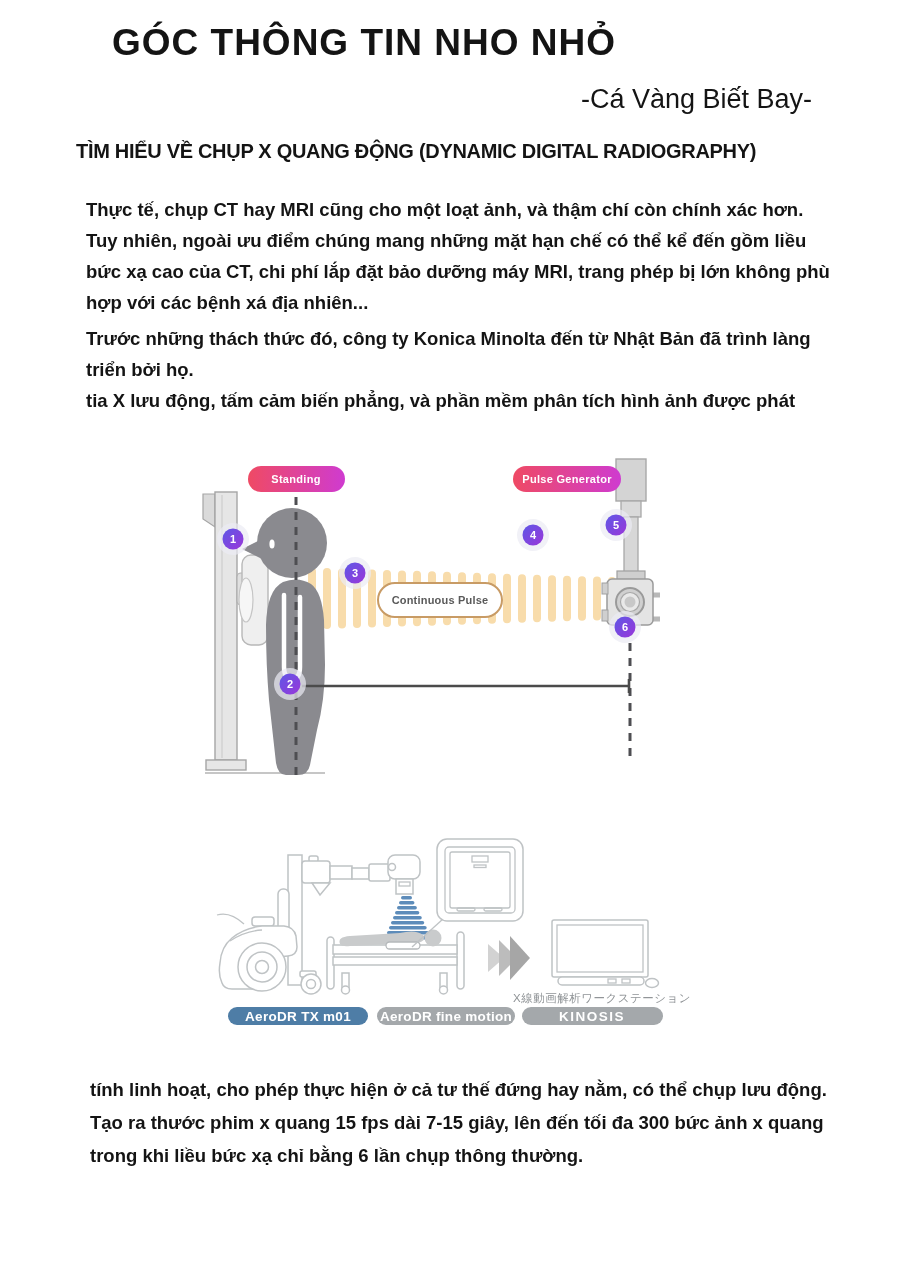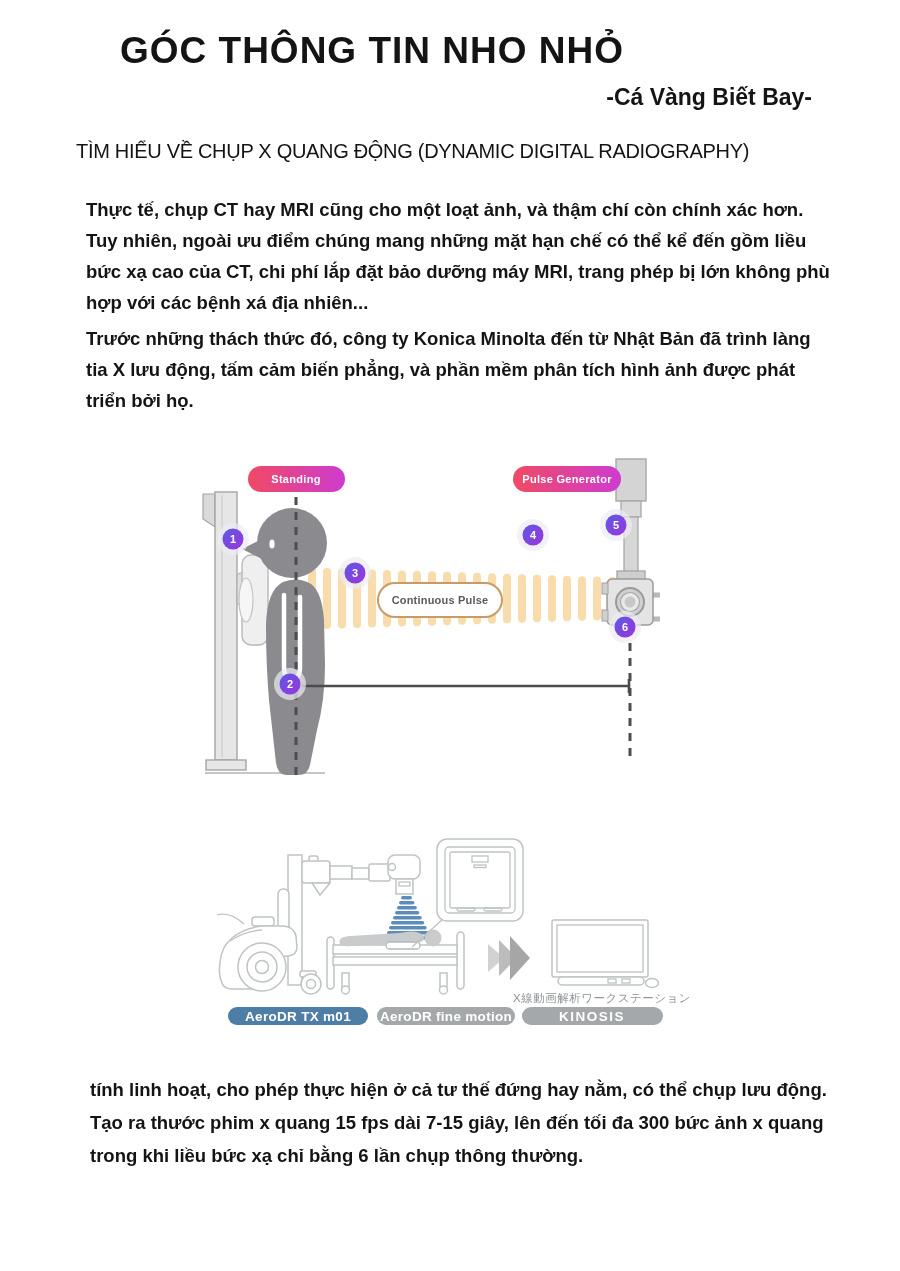--- a/index.html
+++ b/index.html
@@ -1,22 +1,22 @@
 <!DOCTYPE html>
 <html><head>
 <meta charset="utf-8">
 <style>
   html,body{margin:0;padding:0;background:#ffffff;overflow:hidden;}
   body{width:900px;height:1271px;position:relative;
        font-family:"Liberation Sans","DejaVu Sans",sans-serif;color:#141414;}
   .page{position:absolute;inset:0;background:#fff;}
-  .title{position:absolute;top:22px;left:0;width:728px;margin:8px;text-align:center;
+  .title{position:absolute;top:22px;left:0;width:728px;margin:0;text-align:center;
          font-size:37px;font-weight:800;letter-spacing:1px;white-space:nowrap;}
-  .byline{position:absolute;top:84px;right:88px;font-size:23px;font-weight:bold;white-space:nowrap;}
-  .heading{position:absolute;top:140px;left:76px;font-size:20px;font-weight:normal;
+  .byline{position:absolute;top:84px;right:88px;font-size:27px;font-weight:normal;white-space:nowrap;}
+  .heading{position:absolute;top:140px;left:76px;font-size:20px;font-weight:bold;
            letter-spacing:-0.3px;white-space:nowrap;}
   .para{position:absolute;left:70px;font-weight:bold;font-size:18.5px;line-height:31px;margin-left:16px;}
   .para .pline{display:block;white-space:nowrap;}
   .p1{top:194px;}
   .p2{top:323px;}
   .p3{top:1073px;line-height:33px;left:74px;}
   .diagram{position:absolute;}
   #diagram-standing{left:180px;top:455px;}
   #diagram-mobile{left:200px;top:825px;}
   svg text{font-family:"Liberation Sans","DejaVu Sans",sans-serif;}
@@ -39,22 +39,22 @@
 
   <div class="para p1">
     <span class="pline">Thực tế, chụp CT hay MRI cũng cho một loạt ảnh, và thậm chí còn chính xác hơn.</span>
     <span class="pline">Tuy nhiên, ngoài ưu điểm chúng mang những mặt hạn chế có thể kể đến gồm liều</span>
     <span class="pline">bức xạ cao của CT, chi phí lắp đặt bảo dưỡng máy MRI, trang phép bị lớn không phù</span>
     <span class="pline">hợp với các bệnh xá địa nhiên...</span>
   </div>
 
   <div class="para p2">
     <span class="pline">Trước những thách thức đó, công ty Konica Minolta đến từ Nhật Bản đã trình làng</span>
+    <span class="pline">triển bởi họ.</span>
     <span class="pline">tia X lưu động, tấm cảm biến phẳng, và phần mềm phân tích hình ảnh được phát</span>
-    <span class="pline">triển bởi họ.</span>
   </div>
 
   <svg id="diagram-standing" class="diagram" width="480" height="330" viewBox="0 0 480 330">
     <defs>
       <linearGradient id="badgeGrad" x1="0" y1="0" x2="1" y2="0">
         <stop offset="0" stop-color="#ef4a64"></stop>
         <stop offset="1" stop-color="#cf3bd0"></stop>
       </linearGradient>
       <linearGradient id="markerGrad" x1="0" y1="0" x2="1" y2="1">
         <stop offset="0" stop-color="#5e58e6"></stop>

